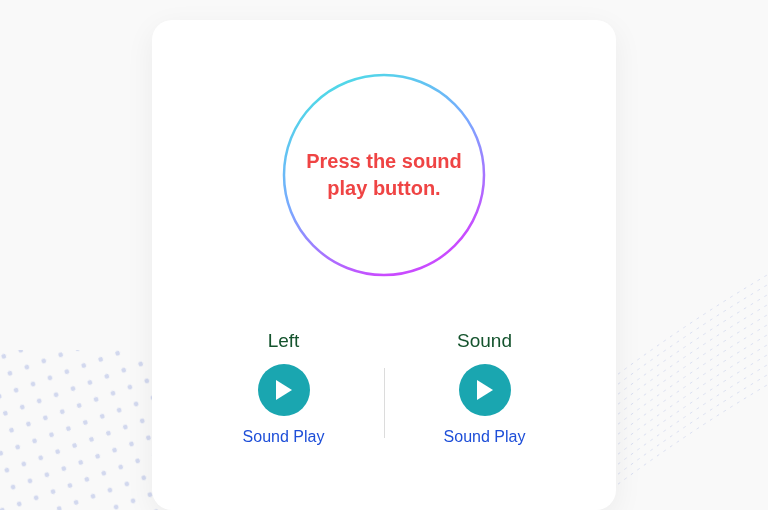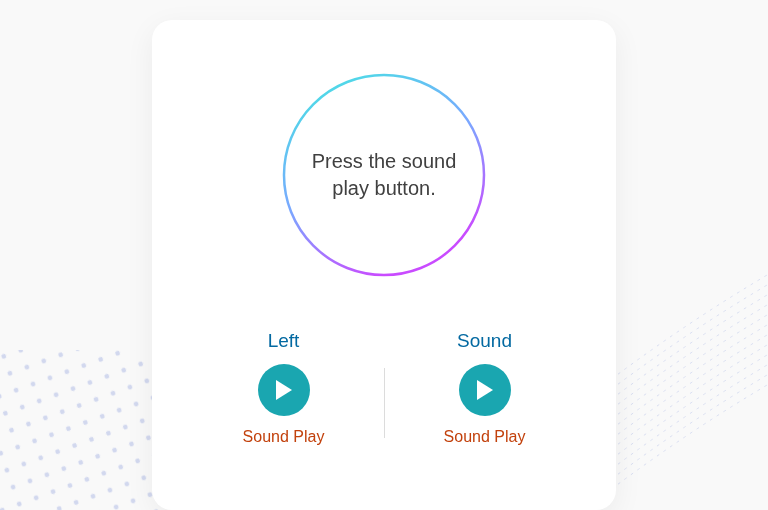--- a/index.html
+++ b/index.html
@@ -51,23 +51,23 @@
     margin-bottom: 50px;
   }
   .circle-wrap svg {
     position: absolute;
     inset: 0;
   }
   .circle-text {
     position: relative;
     text-align: center;
     font-size: 20px;
-    color: #404040;
+    color: #ef4444;
     line-height: 1.35;
-    font-weight: 400;
+    font-weight: 700;
     max-width: 160px;
   }
   .controls {
     display: flex;
     align-items: stretch;
     width: 100%;
     justify-content: center;
   }
   .channel {
     flex: 0 0 200px;
@@ -77,38 +77,38 @@
     gap: 12px;
   }
   .divider {
     width: 1px;
     background: #dcdcdc;
     margin-top: 38px;
     height: 70px;
   }
   .channel-label {
     font-size: 19px;
-    color: #0369a1;
+    color: #14532d;
     font-weight: 400;
   }
   .play-btn {
     width: 52px;
     height: 52px;
     border-radius: 50%;
     background: #1aa6b0;
     border: none;
     display: flex;
     align-items: center;
     justify-content: center;
     cursor: pointer;
   }
   .play-btn svg { display: block; }
   .play-caption {
     font-size: 16px;
-    color: #c2410c;
+    color: #1d4ed8;
   }
 </style>
 </head>
 <body>
 
 <svg class="bg-dots-left" viewBox="0 0 200 200">
   <defs>
     <pattern id="dotgrid" x="0" y="0" width="18" height="18" patternUnits="userSpaceOnUse" patternTransform="rotate(-20)">
       <circle cx="3" cy="3" r="2.4" fill="#b9c3e8"></circle>
     </pattern>

